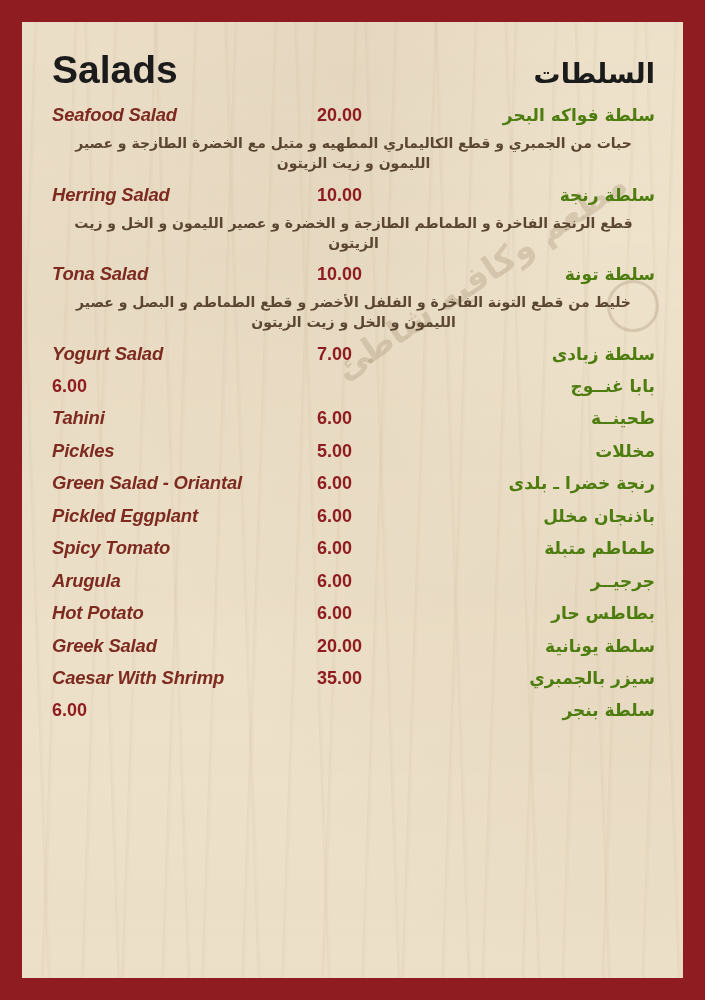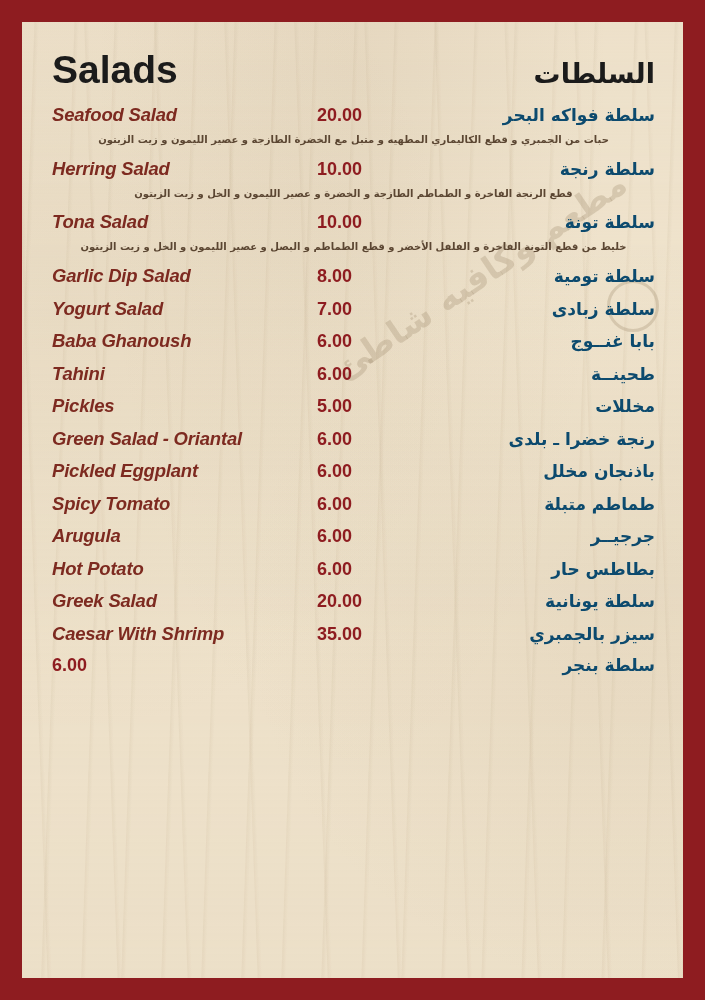--- a/index.html
+++ b/index.html
@@ -110,28 +110,28 @@
     flex: 0 0 120px;
     font-size: 18px;
     color: #8e1c20;
     font-weight: bold;
     text-align: left;
   }
   .item .name-ar {
     flex: 1 1 auto;
     text-align: right;
     font-size: 17px;
-    color: #0c4a6e;
+    color: #4d7c0f;
     font-weight: bold;
     direction: rtl;
     font-family: "DejaVu Sans", sans-serif;
   }
   .desc {
     text-align: center;
-    font-size: 10px;
+    font-size: 14px;
     color: #5b4632;
     direction: rtl;
     font-family: "DejaVu Sans", sans-serif;
     line-height: 1.45;
     margin: 7px 6px 10px 6px;
     font-weight: bold;
   }
   .list-tight .item { margin-top: 10.5px; }
 </style>
 </head>
@@ -166,34 +166,28 @@
 
     <div class="item">
       <div class="name">Tona Salad</div>
       <div class="price">10.00</div>
       <div class="name-ar">سلطة تونة</div>
     </div>
     <div class="desc">خليط من قطع التونة الفاخرة و الفلفل الأخضر و قطع الطماطم و البصل و عصير الليمون و الخل و زيت الزيتون</div>
 
     <div class="list-tight">
 
-      <div class="item">
-        <div class="name">Garlic Dip Salad</div>
-        <div class="price">8.00</div>
-        <div class="name-ar">سلطة تومية</div>
-      </div>
 
       <div class="item">
         <div class="name">Yogurt Salad</div>
         <div class="price">7.00</div>
         <div class="name-ar">سلطة زبادى</div>
       </div>
 
       <div class="item">
-        <div class="name">Baba Ghanoush</div>
         <div class="price">6.00</div>
         <div class="name-ar">بابا غنــوج</div>
       </div>
 
       <div class="item">
         <div class="name">Tahini</div>
         <div class="price">6.00</div>
         <div class="name-ar">طحينــة</div>
       </div>
 

